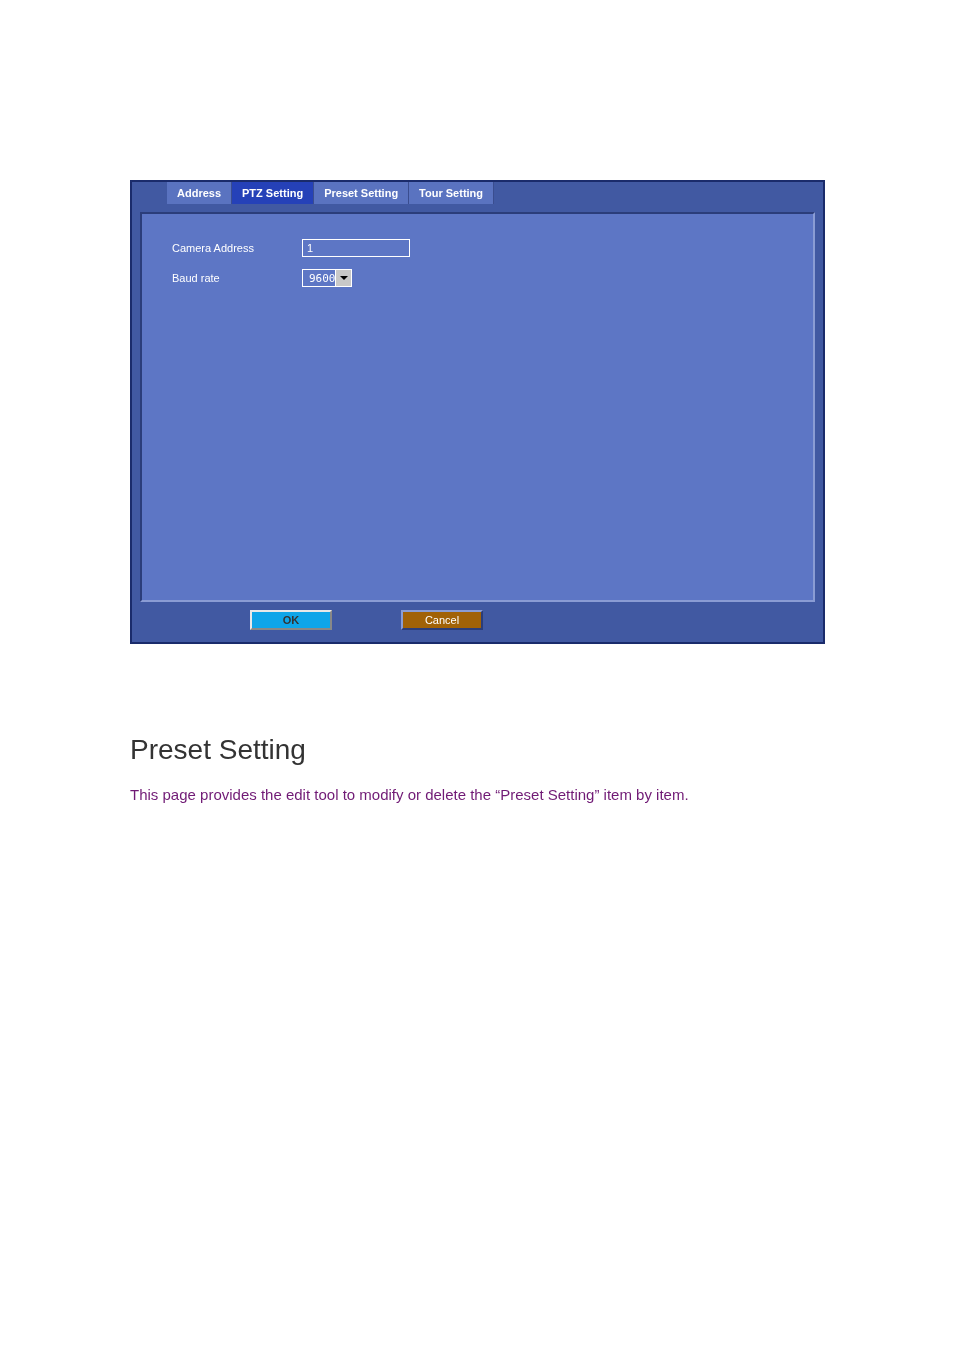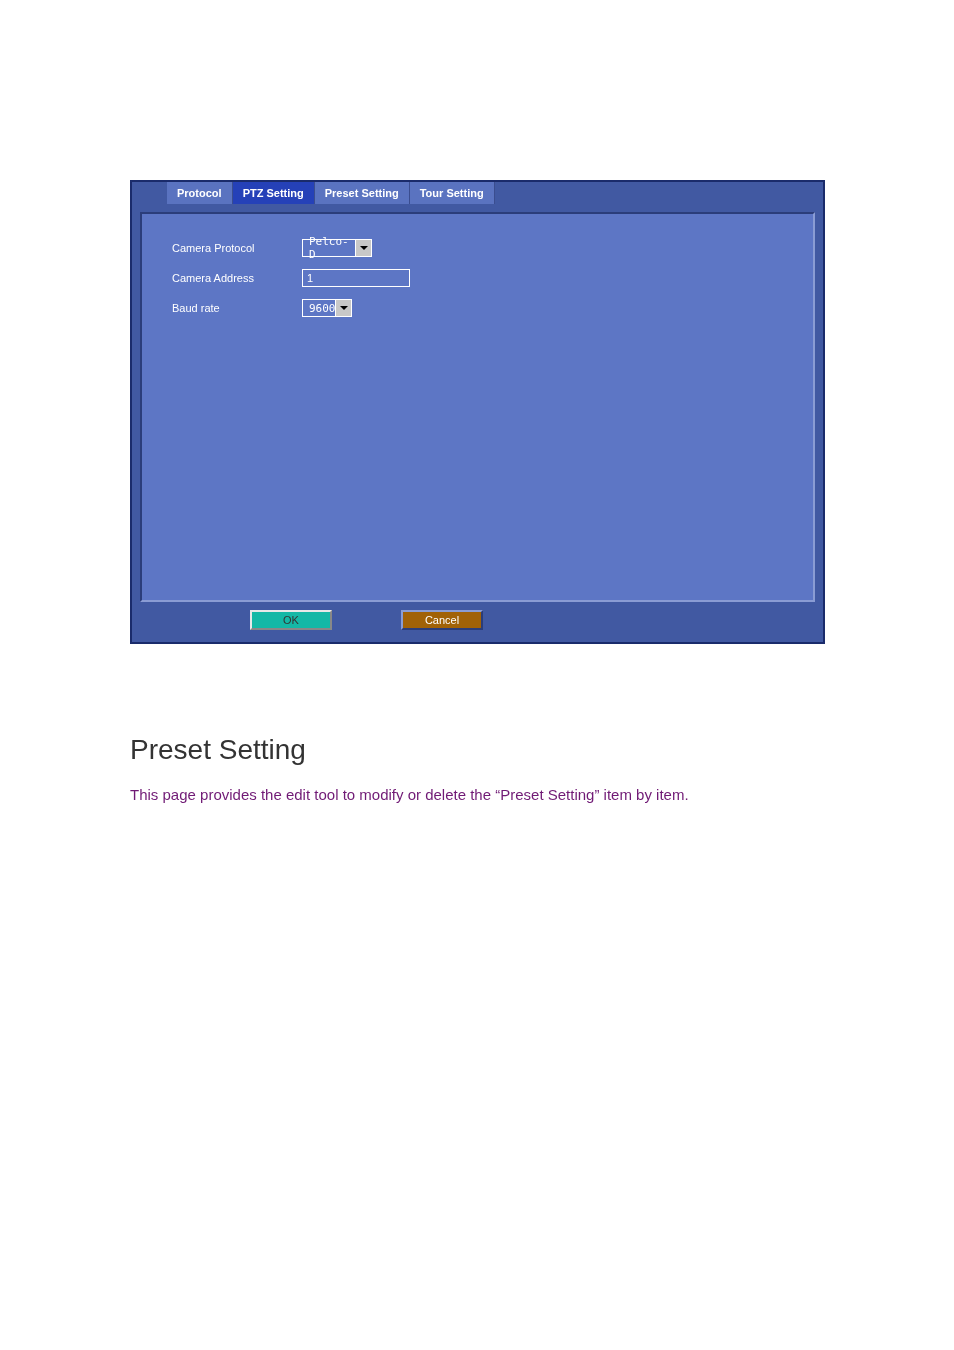--- a/index.html
+++ b/index.html
@@ -116,24 +116,25 @@
     .btn {
       width: 82px;
       height: 20px;
       font-size: 11px;
       display: flex;
       align-items: center;
       justify-content: center;
       cursor: pointer;
     }
     .btn-ok {
-      background: #14b8a6;
+      background: #0ea5e9;
       color: #333333;
       border: 2px solid;
       border-color: #e8e8e8 #888888 #888888 #e8e8e8;
+      font-weight: bold;
     }
     .btn-cancel {
       background: #a16207;
       color: #ffffff;
       border: 2px solid;
       border-color: #8a9cd4 #2b3d7a #2b3d7a #8a9cd4;
       margin-left: 44px;
     }
     .section-heading {
       font-size: 28px;
@@ -147,36 +148,27 @@
       color: #701a75;
       line-height: 1.5;
     }
   </style>
 </head>
 <body>
 
 <div class="page">
   <div class="dialog">
     <div class="tabs">
-      <div class="tab">Protocol</div>
+      <div class="tab">Address</div>
       <div class="tab active">PTZ Setting</div>
       <div class="tab">Preset Setting</div>
       <div class="tab">Tour Setting</div>
     </div>
 
     <div class="content-border">
-      <div class="form-row">
-        <div class="form-label">Camera Protocol</div>
-        <div class="select-wrap">
-          <div class="select-value protocol">Pelco-D</div>
-          <div class="select-arrow">
-            <div class="arrow-down"></div>
-          </div>
-        </div>
-      </div>
 
       <div class="form-row">
         <div class="form-label">Camera Address</div>
         <input class="text-input" type="text" value="1" style="">
       </div>
 
       <div class="form-row">
         <div class="form-label">Baud rate</div>
         <div class="select-wrap">
           <div class="select-value baud">9600</div>

